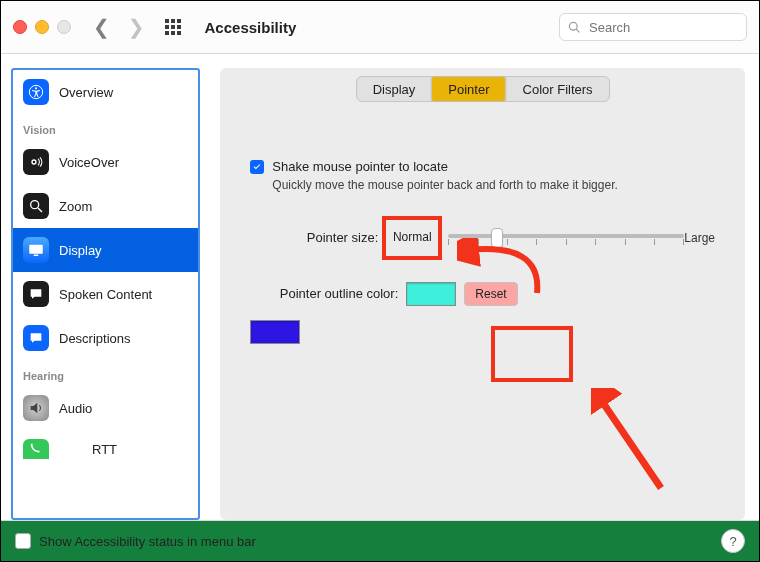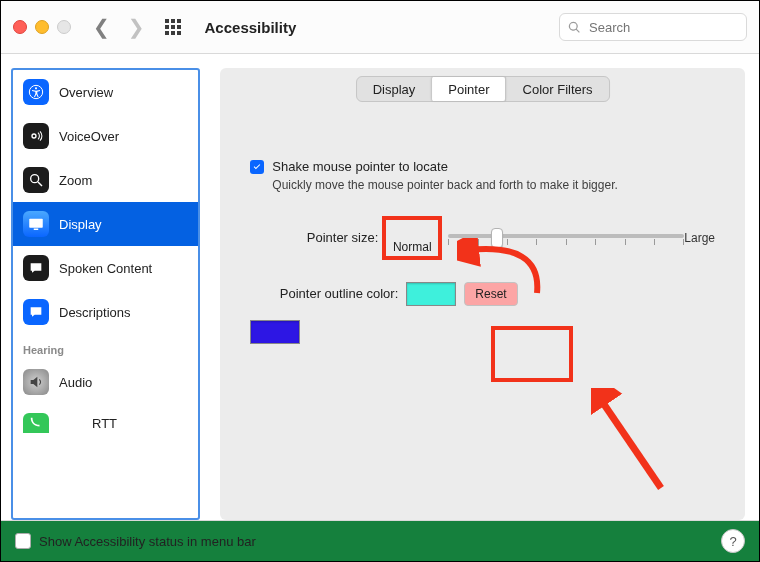--- a/index.html
+++ b/index.html
@@ -114,34 +114,34 @@
     top:8px; left:50%; transform:translateX(-50%);
     display:flex;
     background:#e1e1e1;
     border:1px solid #c6c6c6;
     border-radius:6px;
     height:24px;
     font-size:13px;
   }
   .seg .tab{padding:3px 16px;display:flex;align-items:center;cursor:default;}
   .seg .tab + .tab{border-left:1px solid #c6c6c6;}
-  .seg .tab.active{background:#ffffff;border-radius:2px;box-shadow:0 0 2px rgba(0,0,0,0.15);}
+  .seg .tab.active{background:#eab308;border-radius:2px;box-shadow:0 0 2px rgba(0,0,0,0.15);}
   
   .panel-inner{padding:56px 30px 0 30px; position:relative;margin-top:35px;}
   .row{display:flex;align-items:flex-start;gap:8px;margin-bottom:4px;}
   .chk{width:14px;height:14px;border-radius:3px;background:#0a66ff;display:flex;align-items:center;justify-content:center;margin-top:1px;}
   .chk svg{width:10px;height:10px;fill:#fff;}
   .row-label{font-size:13px;}
   .desc{font-size:12px;color:#3f3f3f;margin-left:22px;max-width:360px;line-height:1.3;}
   .slider-row{display:flex;align-items:center;margin-top:22px;position:relative;}
   .slider-label{margin-left:0;width:128px;text-align:right;margin-right:4px;}
   .norm-box{
     border:4px solid #f2321a; width:60px;height:44px;
     display:flex;align-items:flex-end;justify-content:center;
-    font-size:12px;padding-bottom:2px;box-sizing:border-box;
+    font-size:12px;padding-bottom:12px;box-sizing:border-box;
   }
   .track-wrap{position:relative;width:236px;height:36px;margin-left:6px;}
   .track{position:absolute;top:14px;left:0;right:0;height:4px;background:#bcbcbc;border-radius:2px;}
   .ticks{position:absolute;top:19px;left:0;right:0;display:flex;justify-content:space-between;}
   .ticks span{width:1px;height:6px;background:#999;}
   .thumb{position:absolute;top:8px;left:18%;width:10px;height:18px;background:#fff;border:1px solid #b3b3b3;border-radius:4px;box-shadow:0 1px 1px rgba(0,0,0,0.2);}
   .large-label{font-size:12px;margin-left:auto;color:#333;}
   .color-row{display:flex;align-items:center;margin-top:22px;gap:8px;}
   .color-label{width:148px;text-align:right;font-size:13px;}
   .swatch{width:48px;height:22px;border:1px solid #888;box-shadow:inset 0 1px 2px rgba(0,0,0,0.2);}
@@ -211,20 +211,21 @@
             <div class="icon-box" style="background:#0a66ff;">
               <svg viewBox="0 0 24 24" width="16" height="16" fill="#fff">
                   <circle cx="12" cy="12" r="10" fill="none" stroke="#fff" stroke-width="1.5"></circle>
                   <circle cx="12" cy="6.5" r="1.6"></circle>
                   <path d="M6 9l6 1 6-1v1.5l-4 1v3l2 5h-1.5l-2-4-2 4H9l2-5v-3l-5-1z"></path>
                 </svg>
             </div>
             <span>Overview</span>
           </div>
 
+          <div class="side-heading">Vision</div>
 
           <div class="side-item">
             <div class="icon-box" style="background:#1c1c1c;">
               <svg viewBox="0 0 24 24" width="16" height="16" fill="#fff">
                   <circle cx="9" cy="12" r="3" fill="none" stroke="#fff" stroke-width="2"></circle>
                   <path d="M15 7a7 7 0 010 10M18 5a10 10 0 010 14" fill="none" stroke="#fff" stroke-width="1.6"></path>
                 </svg>
             </div>
             <span>VoiceOver</span>
           </div>

